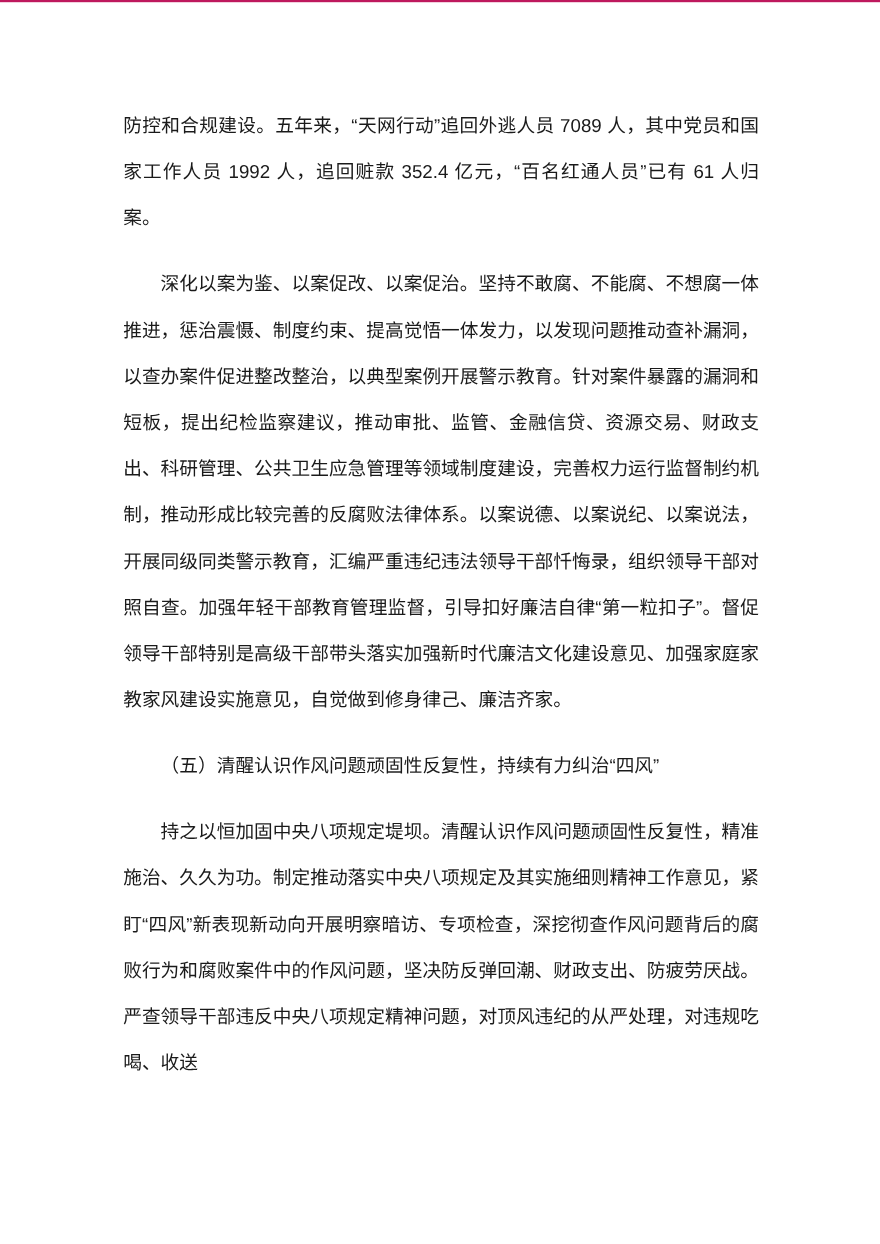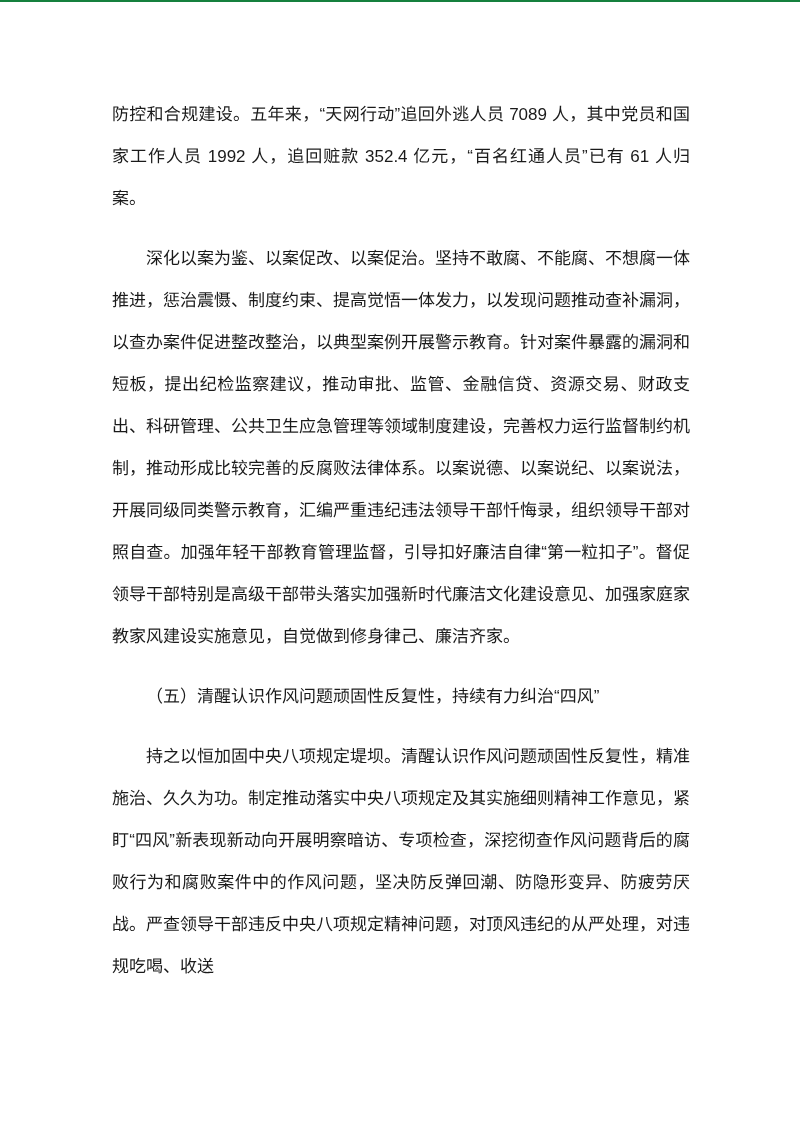--- a/index.html
+++ b/index.html
@@ -6,21 +6,21 @@
     margin: 0;
     padding: 0;
     background: #ffffff;
   }
   .page {
     position: relative;
     width: 800px;
     height: 1131px;
     box-sizing: border-box;
     background: #ffffff;
-    border-top: 2px solid #15803d; 
+    border-top: 2px solid #be185d; 
     padding: 92px 110px 0 112px;
     overflow: hidden;
     font-family: "Liberation Sans", sans-serif;
     font-size: 17px;
     line-height: 42px;
     color: #1a1a1a;
   }
   .para {
     margin: 0 0 18px 0;
     text-align: justify;
@@ -40,15 +40,15 @@
 
 <div class="page">
 
   <p class="para no-indent">防控和合规建设。五年来，“天网行动”追回外逃人员 7089 人，其中党员和国家工作人员 1992 人，追回赃款 352.4 亿元，“百名红通人员”已有 61 人归案。</p>
 
   <p class="para">深化以案为鉴、以案促改、以案促治。坚持不敢腐、不能腐、不想腐一体推进，惩治震慑、制度约束、提高觉悟一体发力，以发现问题推动查补漏洞，以查办案件促进整改整治，以典型案例开展警示教育。针对案件暴露的漏洞和短板，提出纪检监察建议，推动审批、监管、金融信贷、资源交易、财政支出、科研管理、公共卫生应急管理等领域制度建设，完善权力运行监督制约机制，推动形成比较完善的反腐败法律体系。以案说德、以案说纪、以案说法，开展同级同类警示教育，汇编严重违纪违法领导干部忏悔录，组织领导干部对照自查。加强年轻干部教育管理监督，引导扣好廉洁自律“第一粒扣子”。督促领导干部特别是高级干部带头落实加强新时代廉洁文化建设意见、加强家庭家教家风建设实施意见，自觉做到修身律己、廉洁齐家。</p>
 
   <p class="para heading">（五）清醒认识作风问题顽固性反复性，持续有力纠治“四风”</p>
 
 
-  <p class="para">持之以恒加固中央八项规定堤坝。清醒认识作风问题顽固性反复性，精准施治、久久为功。制定推动落实中央八项规定及其实施细则精神工作意见，紧盯“四风”新表现新动向开展明察暗访、专项检查，深挖彻查作风问题背后的腐败行为和腐败案件中的作风问题，坚决防反弹回潮、防隐形变异、防疲劳厌战。严查领导干部违反中央八项规定精神问题，对顶风违纪的从严处理，对违规吃喝、收送</p>
+  <p class="para">持之以恒加固中央八项规定堤坝。清醒认识作风问题顽固性反复性，精准施治、久久为功。制定推动落实中央八项规定及其实施细则精神工作意见，紧盯“四风”新表现新动向开展明察暗访、专项检查，深挖彻查作风问题背后的腐败行为和腐败案件中的作风问题，坚决防反弹回潮、财政支出、防疲劳厌战。严查领导干部违反中央八项规定精神问题，对顶风违纪的从严处理，对违规吃喝、收送</p>
 
 </div>
 
 </body></html>

